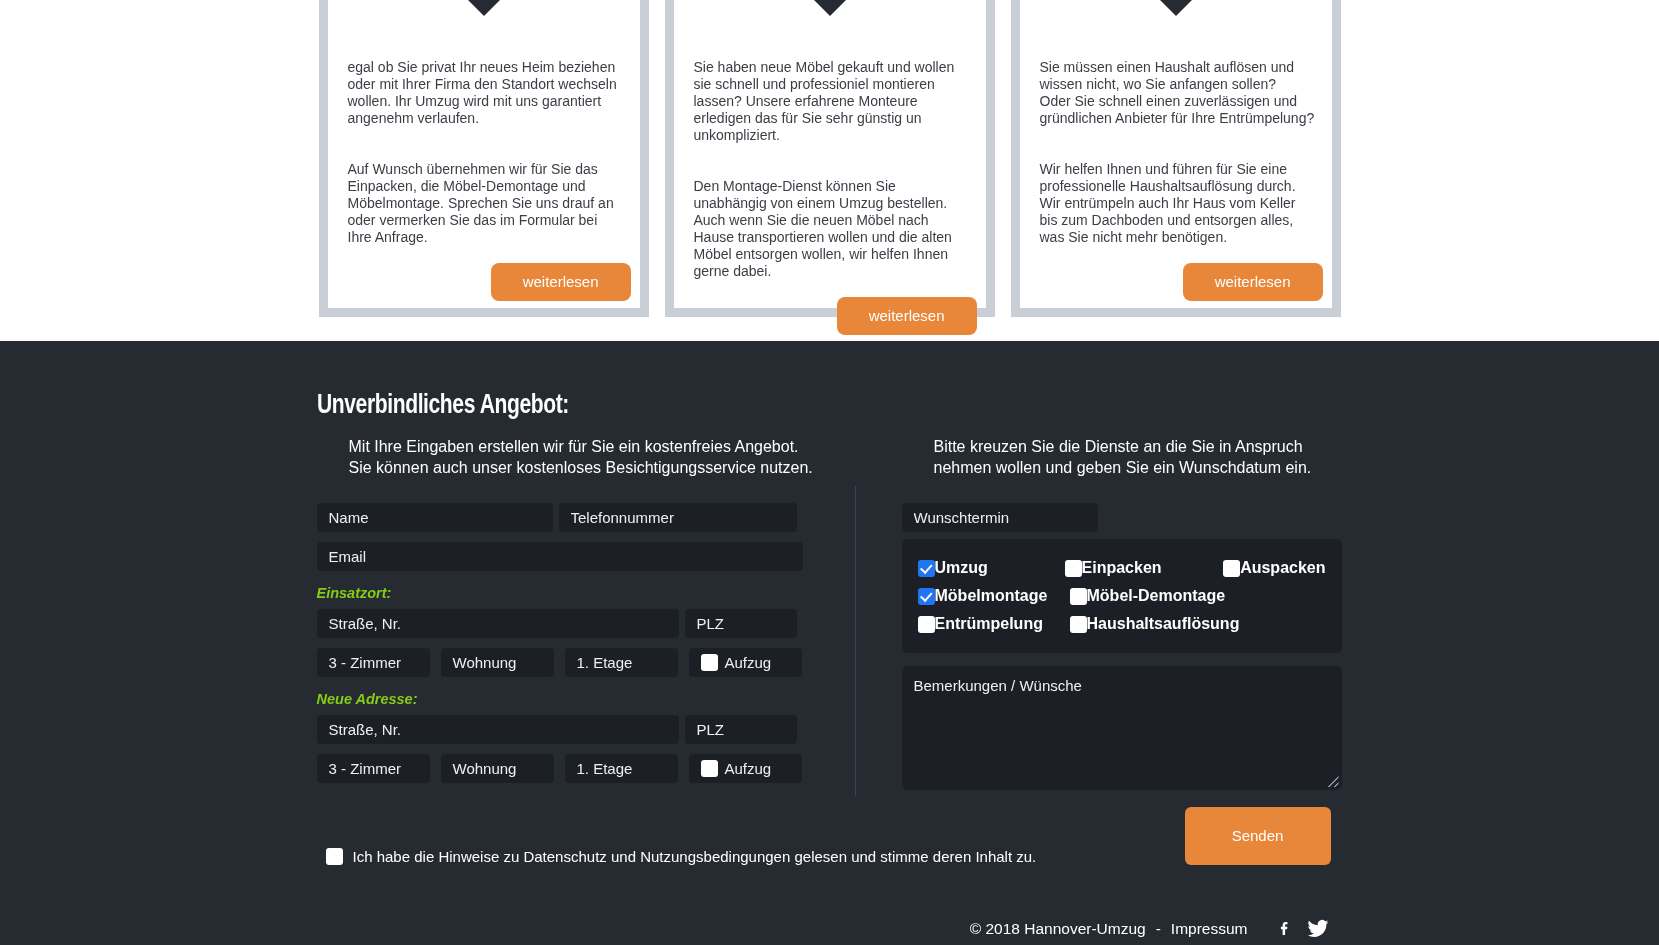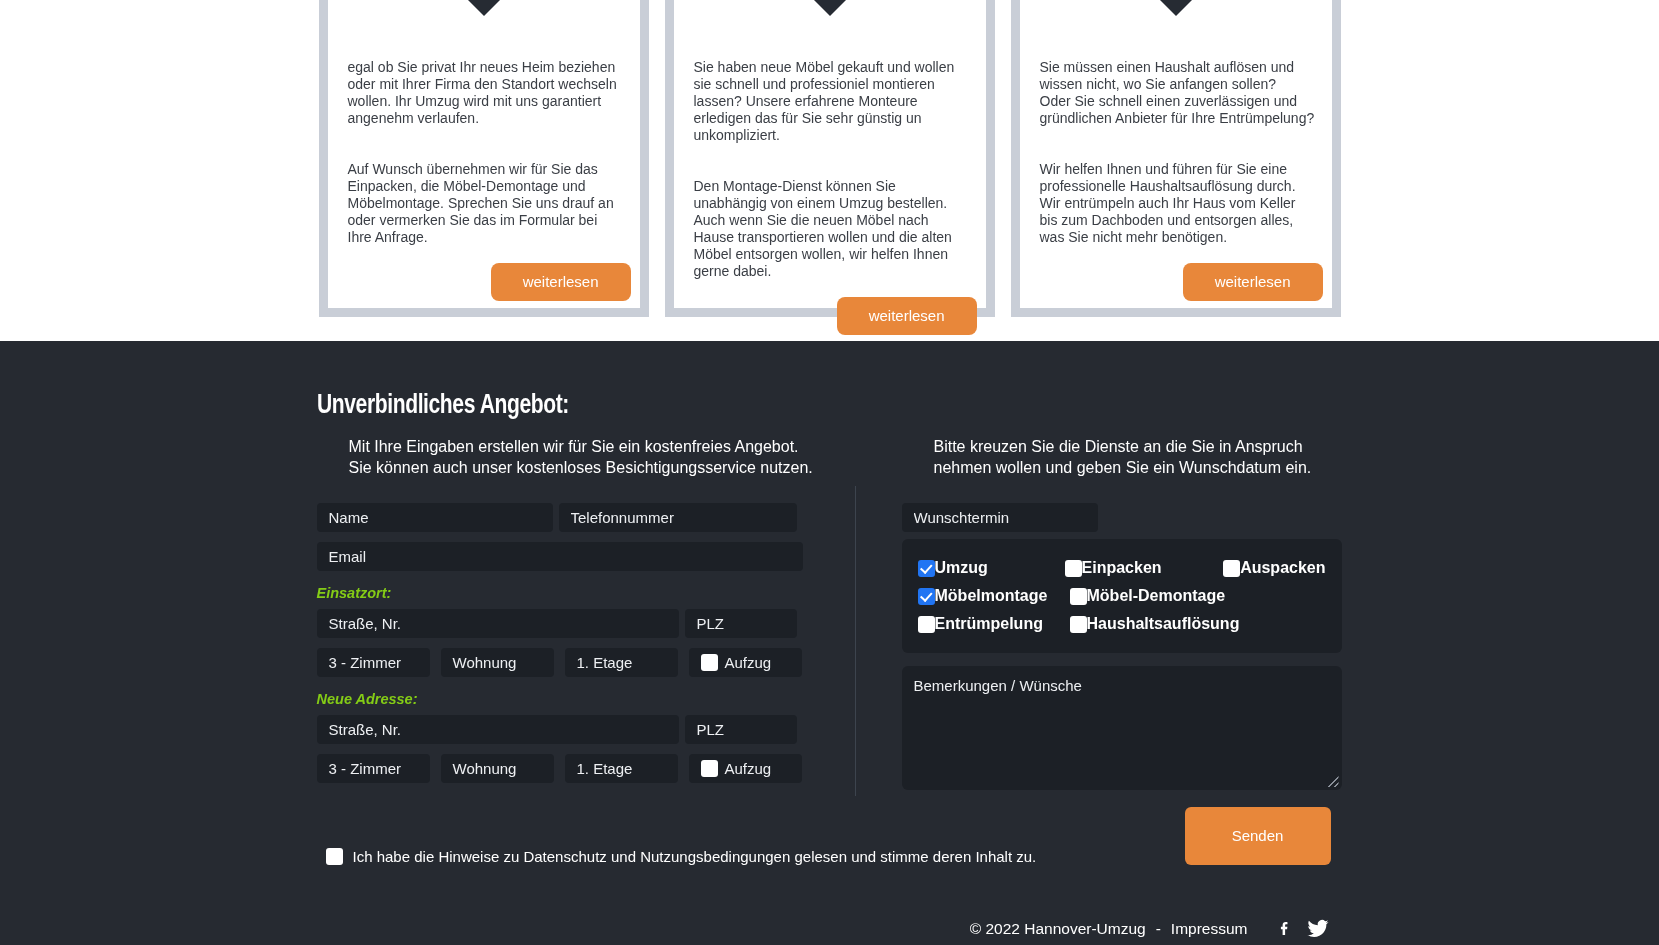--- a/index.html
+++ b/index.html
@@ -245,21 +245,21 @@
       </div>
     </div>
 
     <div class="consent-row">
       <span class="cb" data-checked="false"></span>
       <span class="consent-text">Ich habe die Hinweise zu Datenschutz und Nutzungsbedingungen gelesen und stimme deren Inhalt zu.</span>
       <button class="btn-orange btn-senden">Senden</button>
     </div>
 
     <div class="footer-row">
-      <span>© 2022 Hannover-Umzug</span>
+      <span>© 2018 Hannover-Umzug</span>
       <span class="footer-sep">-</span>
       <span class="footer-link">Impressum</span>
       <span class="social">
         <span class="icon-fb">
           <svg viewBox="0 0 24 24">
               <path d="M15.1 24H10V13.5H7V9.2h3V6.6C10 2.9 12 1 15.4 1c1.5 0 2.8.1 3.2.2v3.8h-2.3c-1.6 0-1.9.8-1.9 1.9v2.3h4l-.5 4.3h-3.5V24z" transform="translate(-2 -1) scale(1.05)"></path>
             </svg>
         </span>
         <span class="icon-tw">
           <svg viewBox="0 0 24 24">

